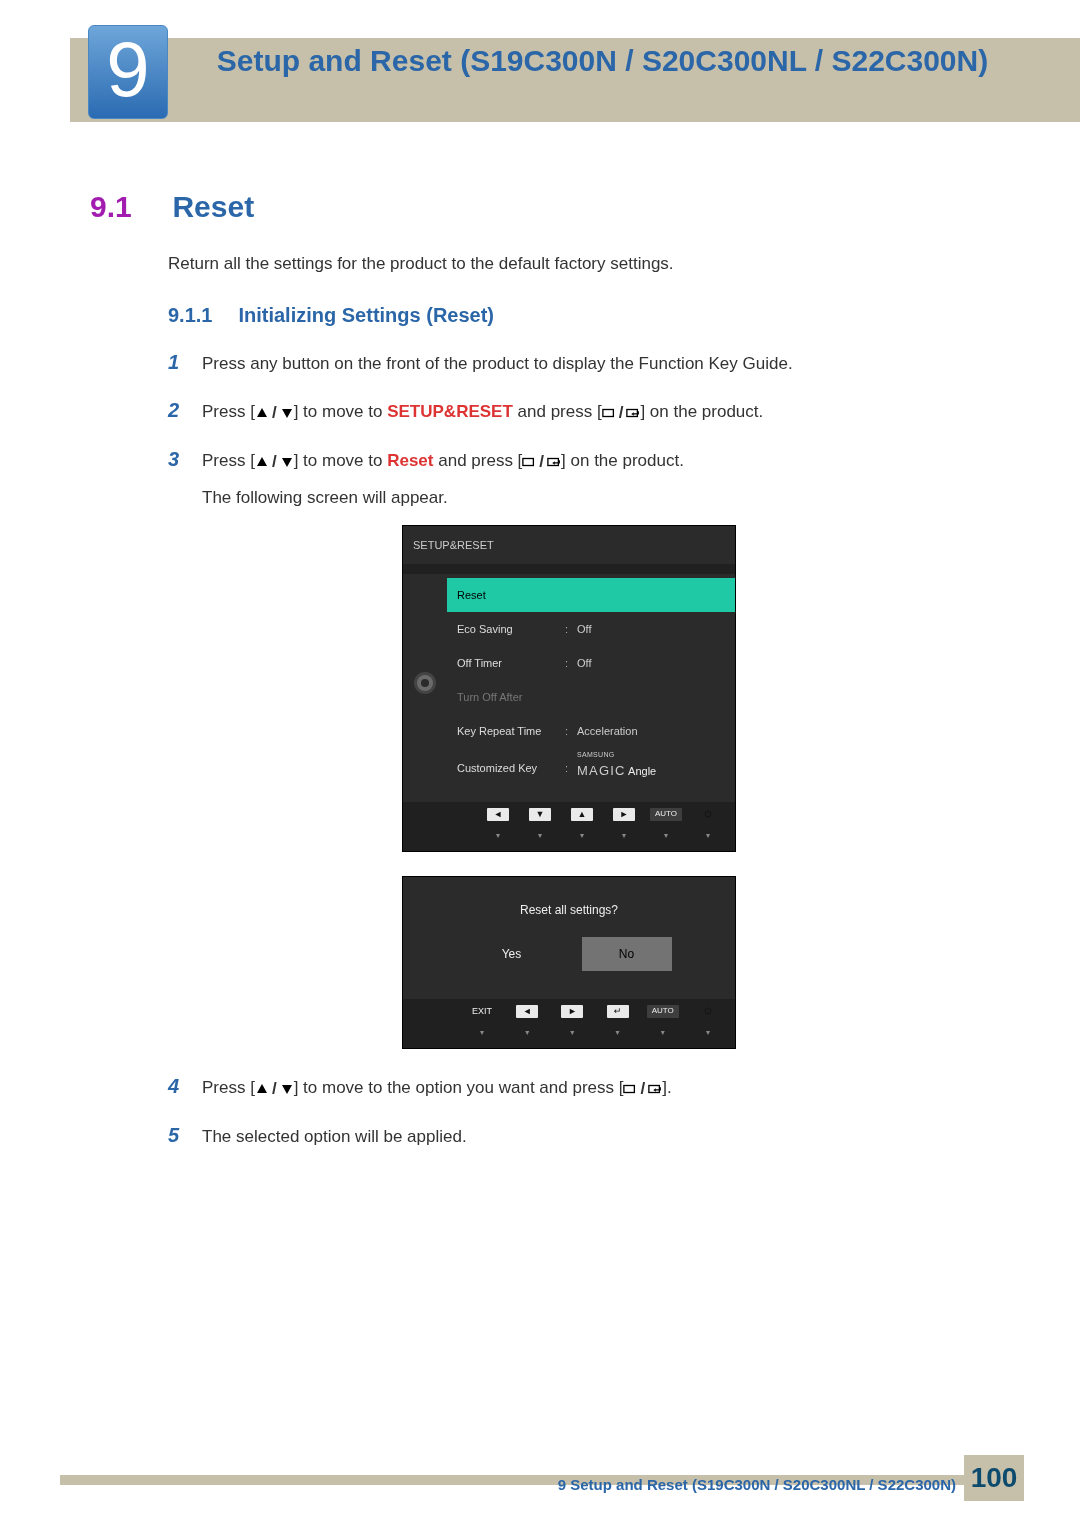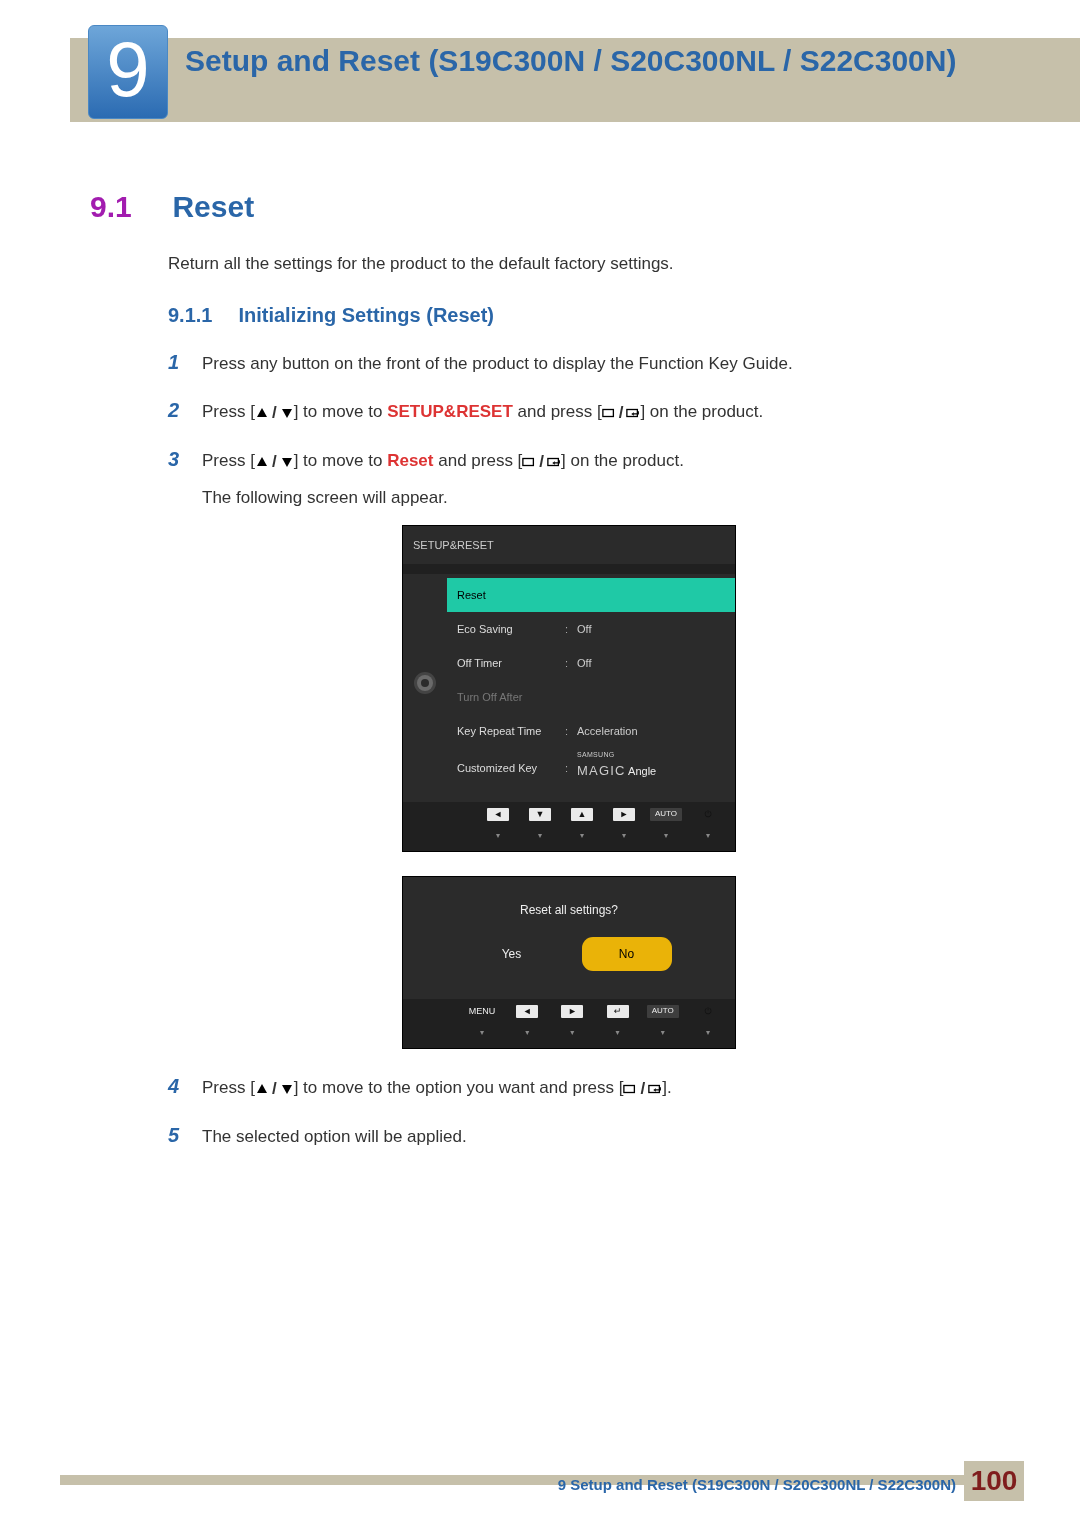--- a/index.html
+++ b/index.html
@@ -10,21 +10,21 @@
   .chapter-bar { position: absolute; top: 38px; left: 70px; right: 0; height: 84px; background: #c6c0aa; }
   .chapter-badge {
     position: absolute; top: 25px; left: 88px; width: 80px; height: 94px;
     background: linear-gradient(180deg,#6ea6d9 0%, #2b6bb2 100%);
     border-radius: 6px; border: 1px solid #4a88c4;
     display: flex; align-items: center; justify-content: center;
   }
   .chapter-badge span { color: #fff; font-size: 78px; font-weight: 300; font-family: "Segoe UI Light", Arial; margin-top:-6px; }
   .chapter-title {
     position: absolute; top: 41px; left: 185px; right: 60px;
-    color: #2a66a8; font-size: 30px; font-weight: bold; line-height: 1.3;
+    color: #2a66a8; font-size: 30px; font-weight: bold; line-height: 1.3; text-align: center;
   }
 
   
   .content { position: absolute; top: 190px; left: 90px; width: 900px; }
 
   .sec-num { color: #a21caf; font-size: 30px; font-weight: bold; display: inline-block; width: 78px; vertical-align: top; }
   .sec-title { color: #2a66a8; font-size: 30px; font-weight: bold; display: inline-block; }
   .intro { margin: 30px 0 30px 78px; font-size: 17px; color: #333; }
 
   .subsec { margin-left: 78px; margin-bottom: 24px; }
@@ -91,30 +91,30 @@
   }
   .osd-controls .box.dark { background:#3e3e3e; color:#eee; font-size:8px; width:32px; }
   .osd-controls .box.exit { background: transparent; color:#eee; font-size:9px; width:34px; }
   .osd-controls .box.none { background: transparent; }
   .osd-controls .arrow-down { font-size: 8px; color: #888; }
 
   .osd2 { margin-top: 24px; }
   .osd2 .prompt { text-align: center; padding: 20px 0 14px; font-size: 12px; color:#eee; }
   .osd2 .choices { display: flex; justify-content: center; gap: 25px; padding-bottom: 18px; }
   .osd2 .choice { width: 90px; text-align: center; padding: 4px 0; font-size: 12px; color:#eee; }
-  .osd2 .choice.sel { background: #eab308; color: #000; border-radius: 11px; }
+  .osd2 .choice.sel { background: #737373; color: #000; }
 
   
   .footer-bar { position: absolute; left: 60px; right: 60px; bottom: 42px; height: 10px; background: #c6c0aa; }
   .footer-text {
     position: absolute; right: 124px; bottom: 34px; color: #2a66a8; font-size: 15px; font-weight: bold;
   }
   .page-num {
-    position: absolute; right: 56px; bottom: 26px; width: 60px; height: 40px;
-    background: #c6c0aa; color: #7f1d1d; font-size: 28px; font-weight: bold;
+    position: absolute; right: 56px; bottom: 26px; width: 60px; height: 46px;
+    background: #c6c0aa; color: #0c4a6e; font-size: 28px; font-weight: bold;
     display: flex; align-items: center; justify-content: center;
   }
 </style>
 </head>
 <body>
 
 <div class="page">
 
   <div class="chapter-bar"></div>
   <div class="chapter-badge">
@@ -262,21 +262,21 @@
             </div>
 
             <div class="osd osd2">
               <div class="prompt">Reset all settings?</div>
               <div class="choices">
                 <div class="choice">Yes</div>
                 <div class="choice sel">No</div>
               </div>
               <div class="osd-controls stretch">
                 <div class="c">
-                    <div class="box exit">MENU</div>
+                    <div class="box exit">EXIT</div>
                     <div class="arrow-down">▾</div>
                   </div>
                 <div class="c">
                     <div class="box">◄</div>
                     <div class="arrow-down">▾</div>
                   </div>
                 <div class="c">
                     <div class="box">►</div>
                     <div class="arrow-down">▾</div>
                   </div>

